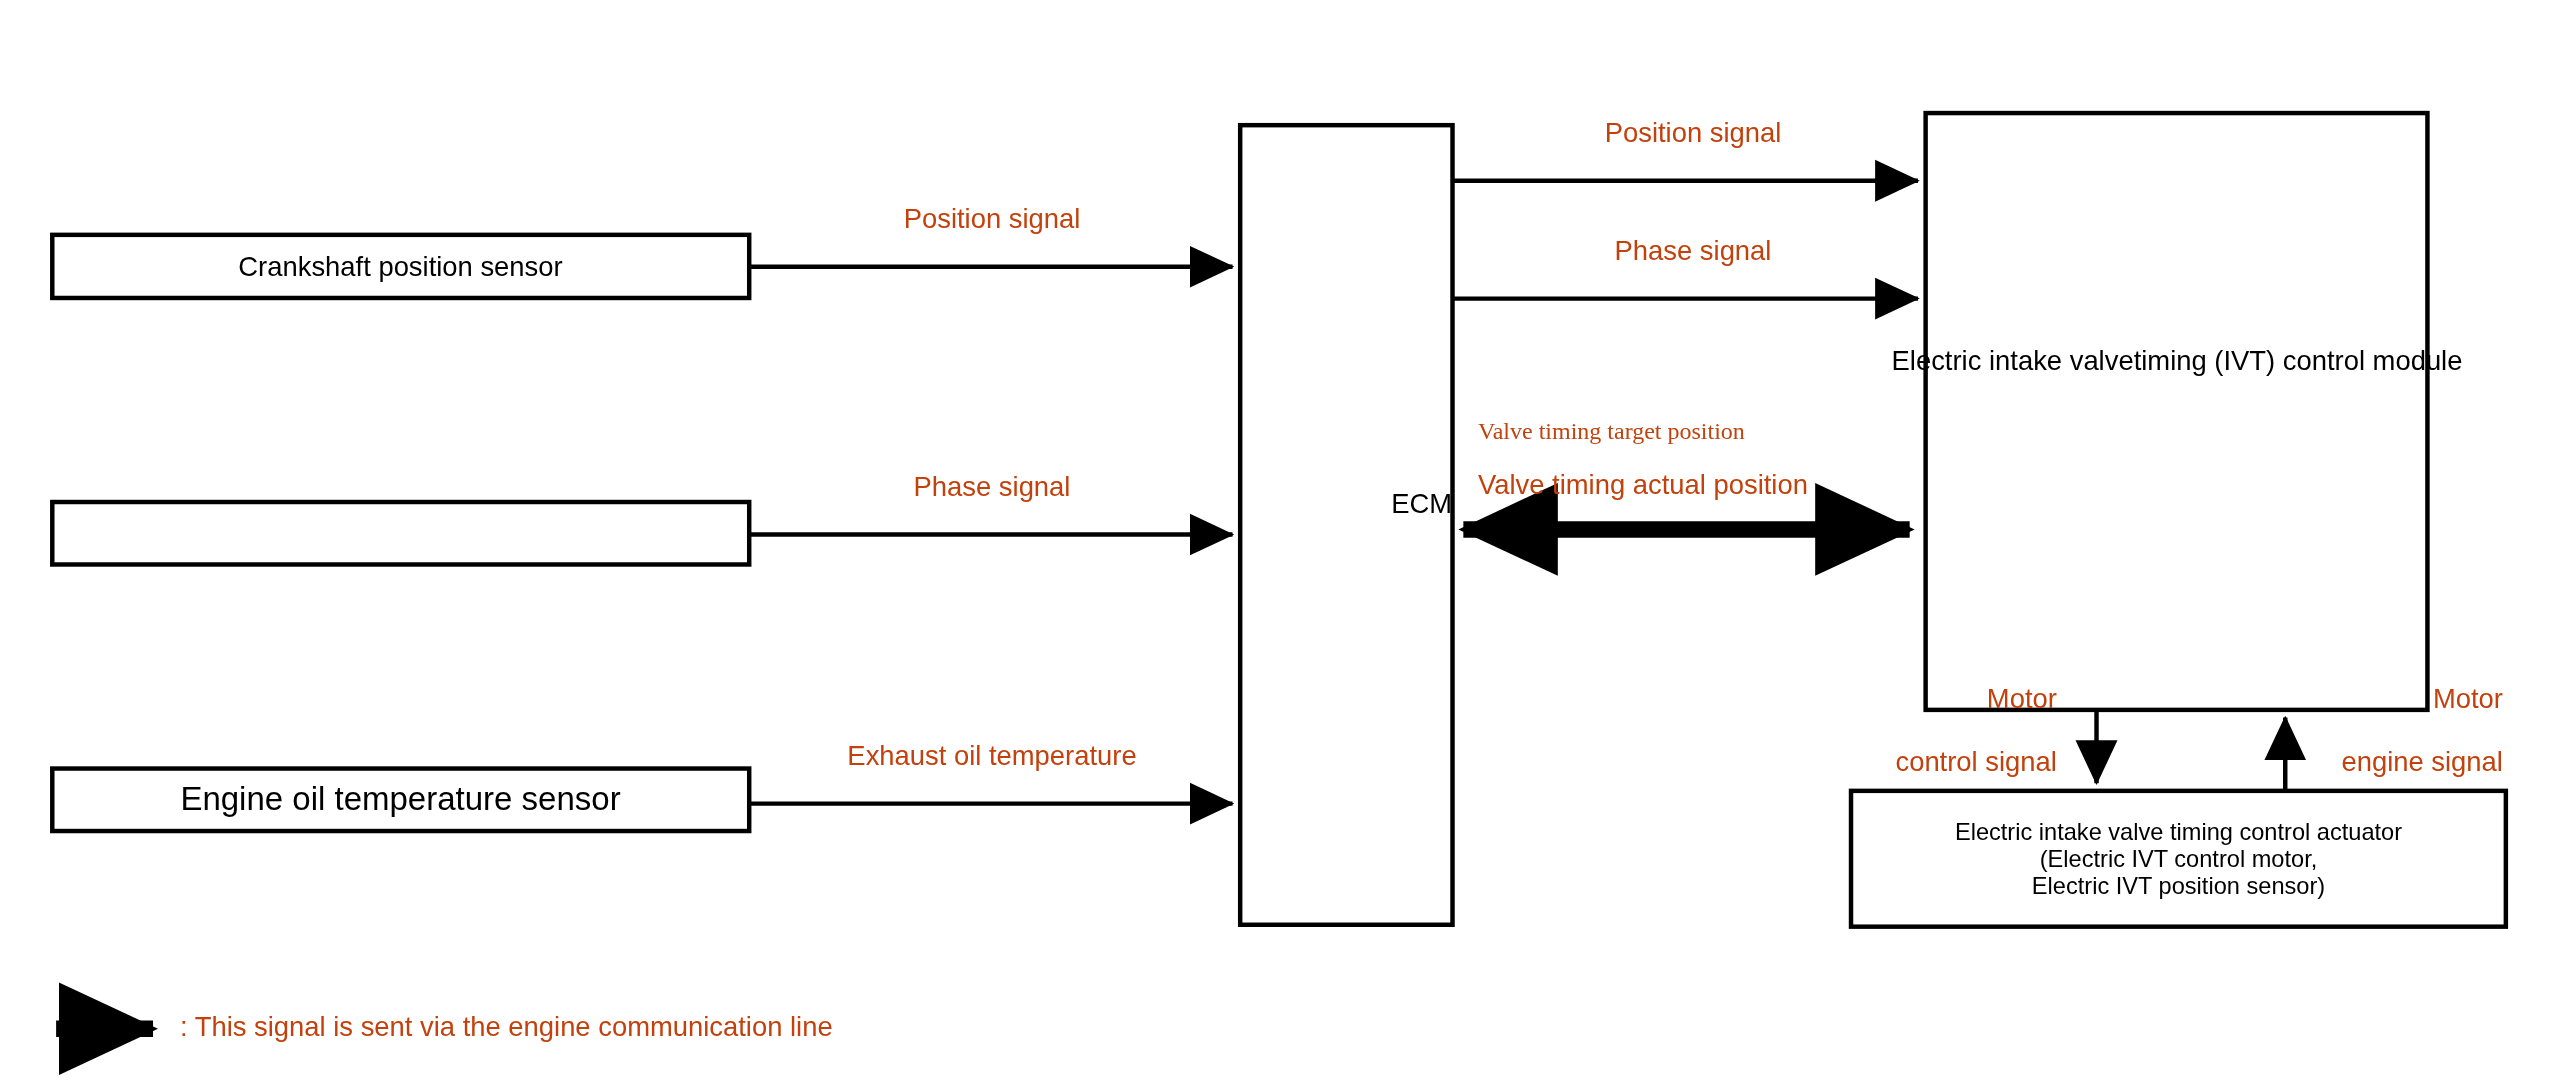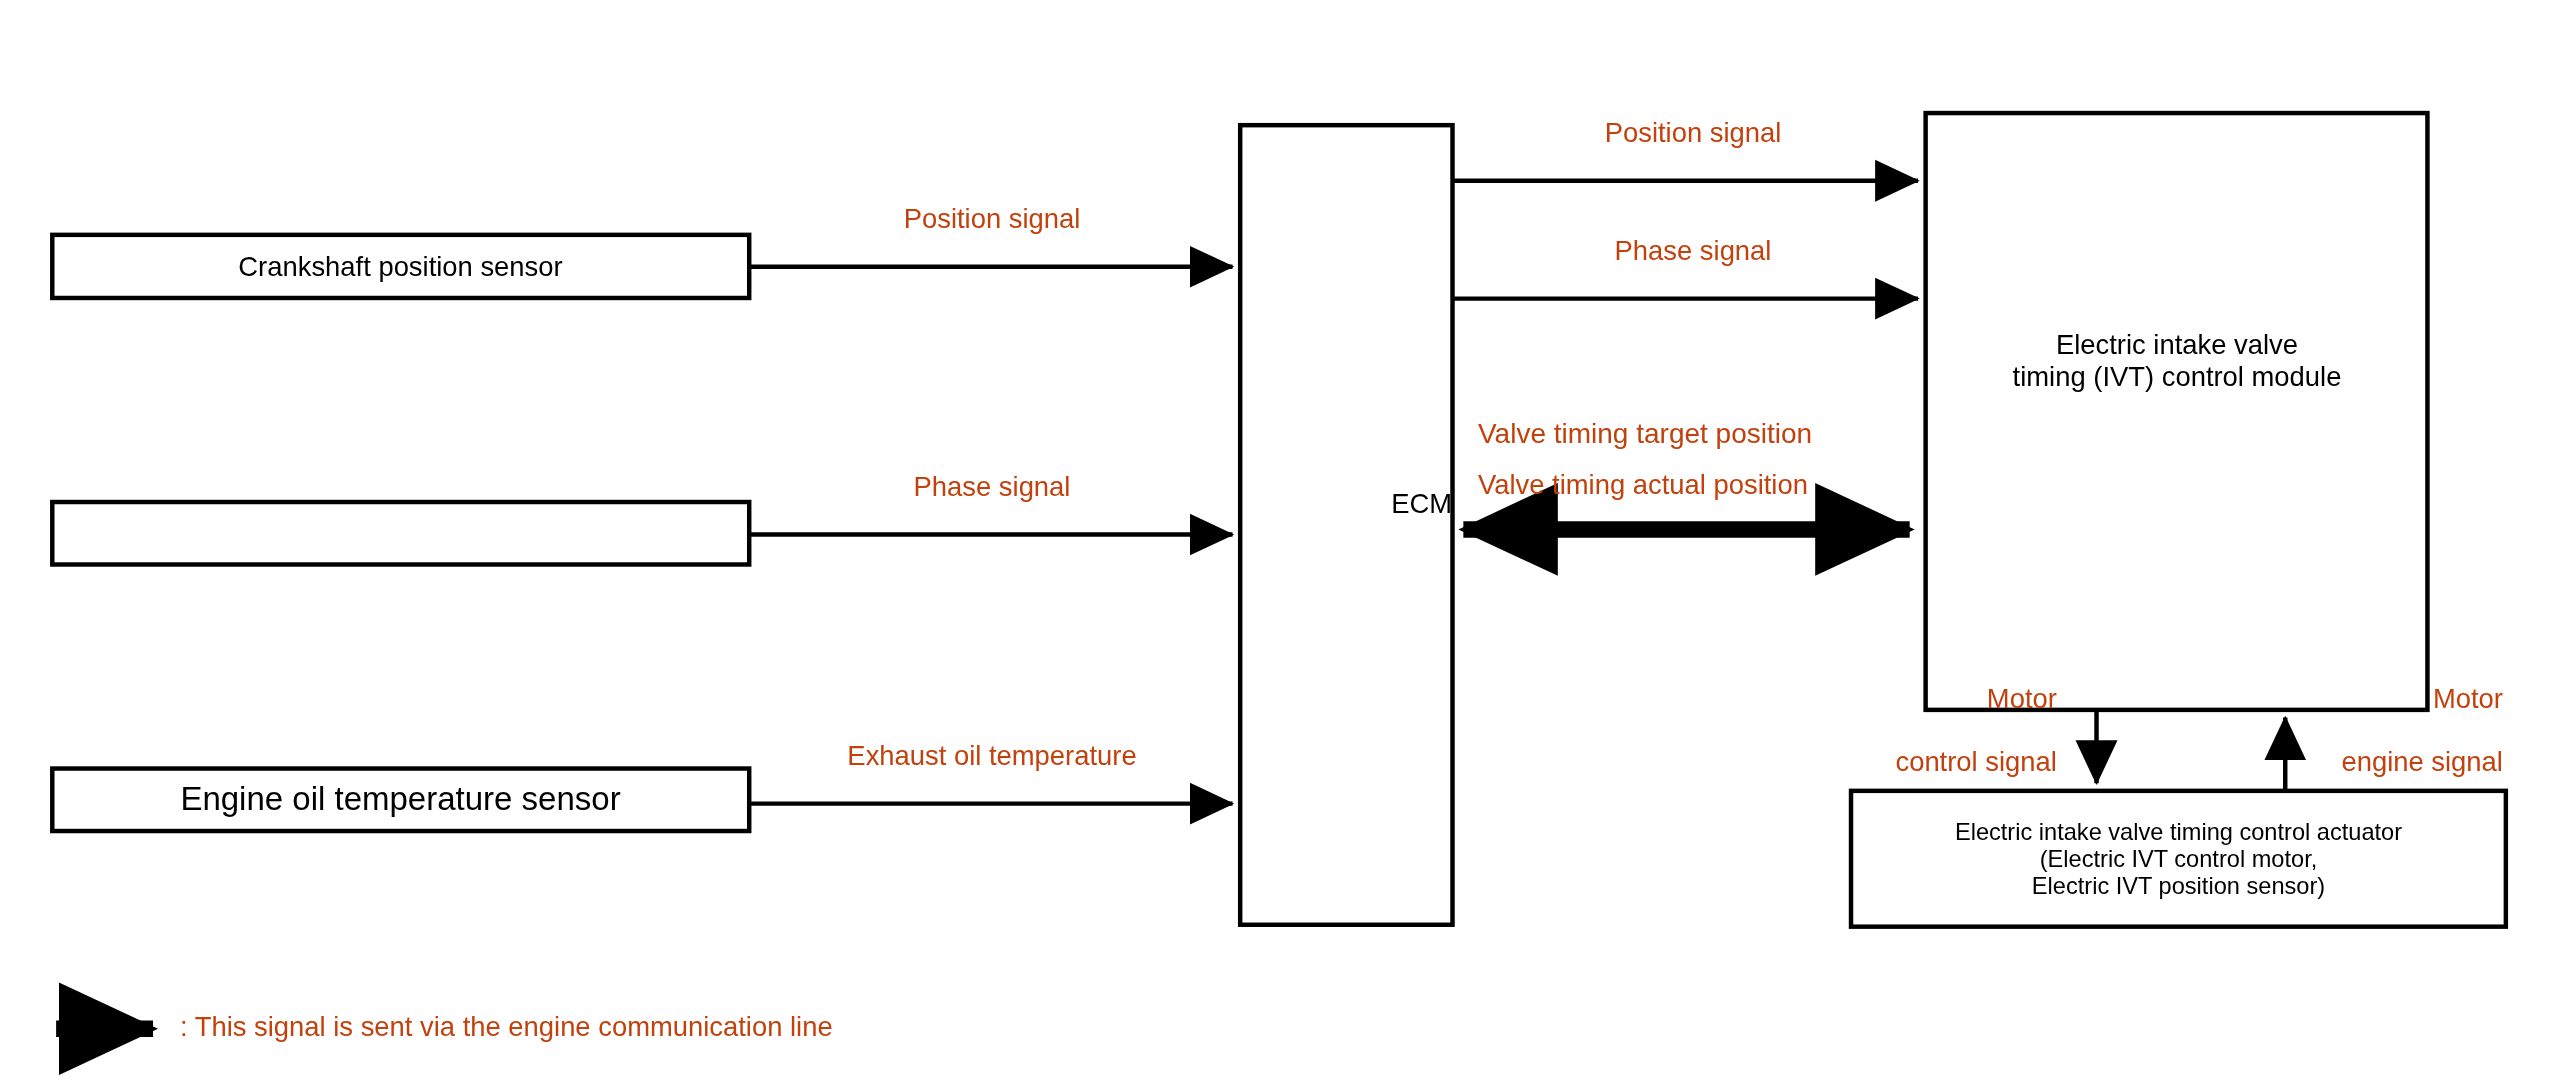--- a/index.html
+++ b/index.html
@@ -95,42 +95,42 @@
 
 
   <div class="box-text" style="left:52px; top:768px; width:697px; height:62px; font-size:33px;">
     <span>Engine oil temperature sensor</span>
   </div>
 
   <div class="box-text" style="left:1240px; top:485px; width:212px; height:38px; font-size:27.4px;justify-content:flex-end;">
     <span>ECM</span>
   </div>
 
-  <div class="box-text" style="left:1926px; top:319px; width:502px; height:83px; font-size:27.4px; flex-direction:column; justify-content:center;">
+  <div class="box-text" style="left:1926px; top:319px; width:502px; height:83px; font-size:27.4px; justify-content:center;">
     <span>Electric intake valve</span>
     <span>timing (IVT) control module</span>
   </div>
 
   <div class="box-text" style="left:1851px; top:796px; width:655px; height:126px; font-size:23.6px; flex-direction:column; justify-content:center;">
     <span>Electric intake valve timing control actuator</span>
     <span>(Electric IVT control motor,</span>
     <span>Electric IVT position sensor)</span>
   </div>
 
   <div class="lbl center-x" style="left:992px; top:203px; font-size:27.4px;">Position signal</div>
 
   <div class="lbl center-x" style="left:992px; top:471px; font-size:27.4px;">Phase signal</div>
 
   <div class="lbl center-x" style="left:992px; top:740px; font-size:27.4px;">Exhaust oil temperature</div>
 
   <div class="lbl center-x" style="left:1693px; top:117px; font-size:27.4px;">Position signal</div>
 
   <div class="lbl center-x" style="left:1693px; top:235px; font-size:27.4px;">Phase signal</div>
 
-  <div class="lbl" style="left:1478px; top:418px; font-size:28px;">Valve timing target position</div>
+  <div class="lbl" style="left:1478px; top:418px; font-size:24px;font-family:Liberation Serif, serif;">Valve timing target position</div>
 
   <div class="lbl" style="left:1478px; top:469px; font-size:27.4px;">Valve timing actual position</div>
 
   <div class="lbl" style="left:1865px; top:652px; font-size:27.4px;">
     <span>Motor</span><br>
     <span>control signal</span>
   </div>
 
   <div class="lbl" style="left:2311px; top:652px; font-size:27.4px;">
     <span>Motor</span><br>

